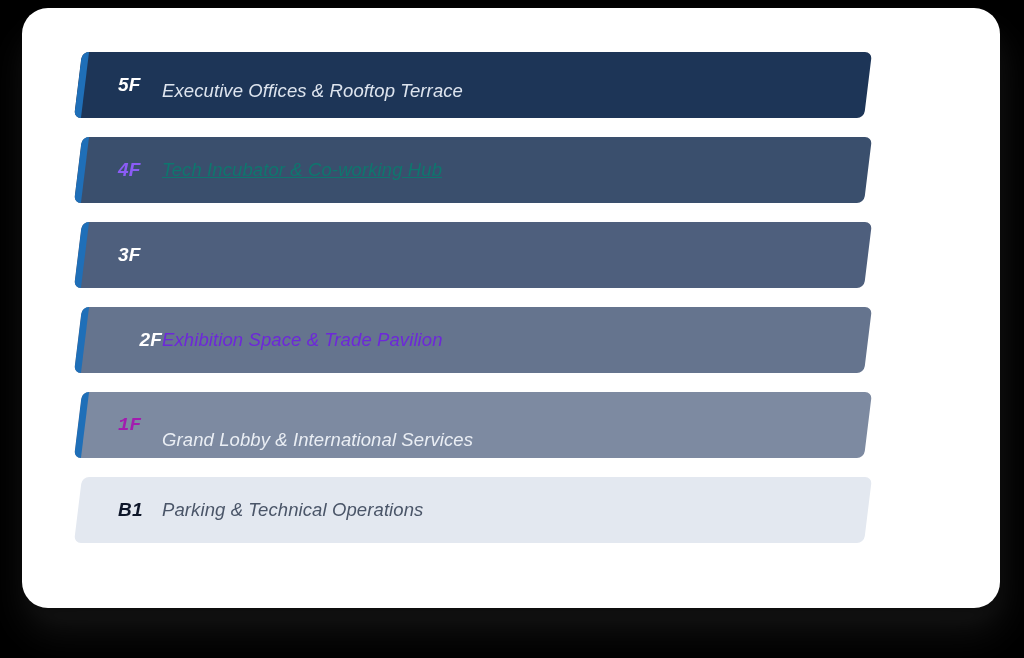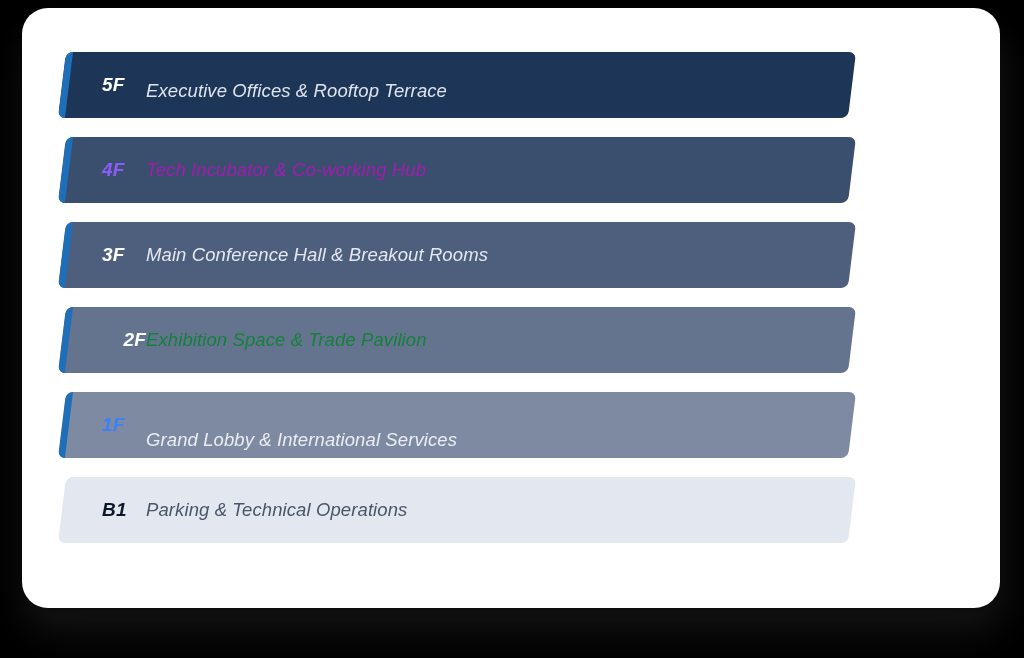--- a/index.html
+++ b/index.html
@@ -50,21 +50,21 @@
     position: absolute;
     left: 0;
     top: 0;
     width: 978px;
     height: 600px;
   }
 
   
   .floor-row {
     position: absolute;
-    left: 40px;
+    left: 56px;
     height: 66px;
     display: block;
   }
 
   .floor-shape {
     position: absolute;
     left: 0;
     top: 0;
     width: 100%;
     height: 100%;
@@ -129,47 +129,46 @@
             <span class="floor-code" style="color: rgb(255, 255, 255);">5F</span>
             <span class="floor-label" style="color: rgb(221, 228, 238); margin-top: 12px;">Executive Offices &amp; Rooftop Terrace</span>
           </div>
         </div>
         <div class="floor-row" style="top: 129px; width: 790px;">
           <div class="floor-shape" style="background: rgb(58, 79, 109);">
             <div class="floor-accent" style="background: rgb(31, 111, 184);"></div>
           </div>
           <div class="floor-content">
             <span class="floor-code" style="color: #8b5cf6;">4F</span>
-            <span class="floor-label" style="color: #a21caf;">Tech Incubator &amp; Co-working Hub</span>
+            <span class="floor-label" style="color: #0f766e; text-decoration: underline;">Tech Incubator &amp; Co-working Hub</span>
           </div>
         </div>
         <div class="floor-row" style="top: 214px; width: 790px;">
           <div class="floor-shape" style="background: rgb(78, 95, 125);">
             <div class="floor-accent" style="background: rgb(31, 111, 184);"></div>
           </div>
           <div class="floor-content">
             <span class="floor-code" style="color: rgb(255, 255, 255); font-style: italic;">3F</span>
-            <span class="floor-label" style="color: rgb(227, 232, 240);">Main Conference Hall &amp; Breakout Rooms</span>
           </div>
         </div>
         <div class="floor-row" style="top: 299px; width: 790px; text-align: right;">
           <div class="floor-shape" style="background: rgb(101, 116, 142);">
             <div class="floor-accent" style="background: rgb(31, 111, 184);"></div>
           </div>
           <div class="floor-content">
             <span class="floor-code" style="color: rgb(255, 255, 255);">2F</span>
-            <span class="floor-label" style="color: #15803d;">Exhibition Space &amp; Trade Pavilion</span>
+            <span class="floor-label" style="color: #6d28d9;">Exhibition Space &amp; Trade Pavilion</span>
           </div>
         </div>
         <div class="floor-row" style="top: 384px; width: 790px;">
           <div class="floor-shape" style="background: rgb(125, 138, 161);">
             <div class="floor-accent" style="background: rgb(31, 111, 184);"></div>
           </div>
           <div class="floor-content">
-            <span class="floor-code" style="color: #3b82f6;">1F</span>
+            <span class="floor-code" style="color: #a21caf; font-family: Liberation Mono, monospace;">1F</span>
             <span class="floor-label" style="color: rgb(234, 238, 244); margin-top: 30px;">Grand Lobby &amp; International Services</span>
           </div>
         </div>
         <div class="floor-row" style="top: 469px; width: 790px;">
           <div class="floor-shape" style="background: rgb(227, 232, 240);"></div>
           <div class="floor-content">
             <span class="floor-code" style="color: #0f172a;">B1</span>
             <span class="floor-label" style="color: rgb(74, 85, 104);">Parking &amp; Technical Operations</span>
           </div>
         </div>

